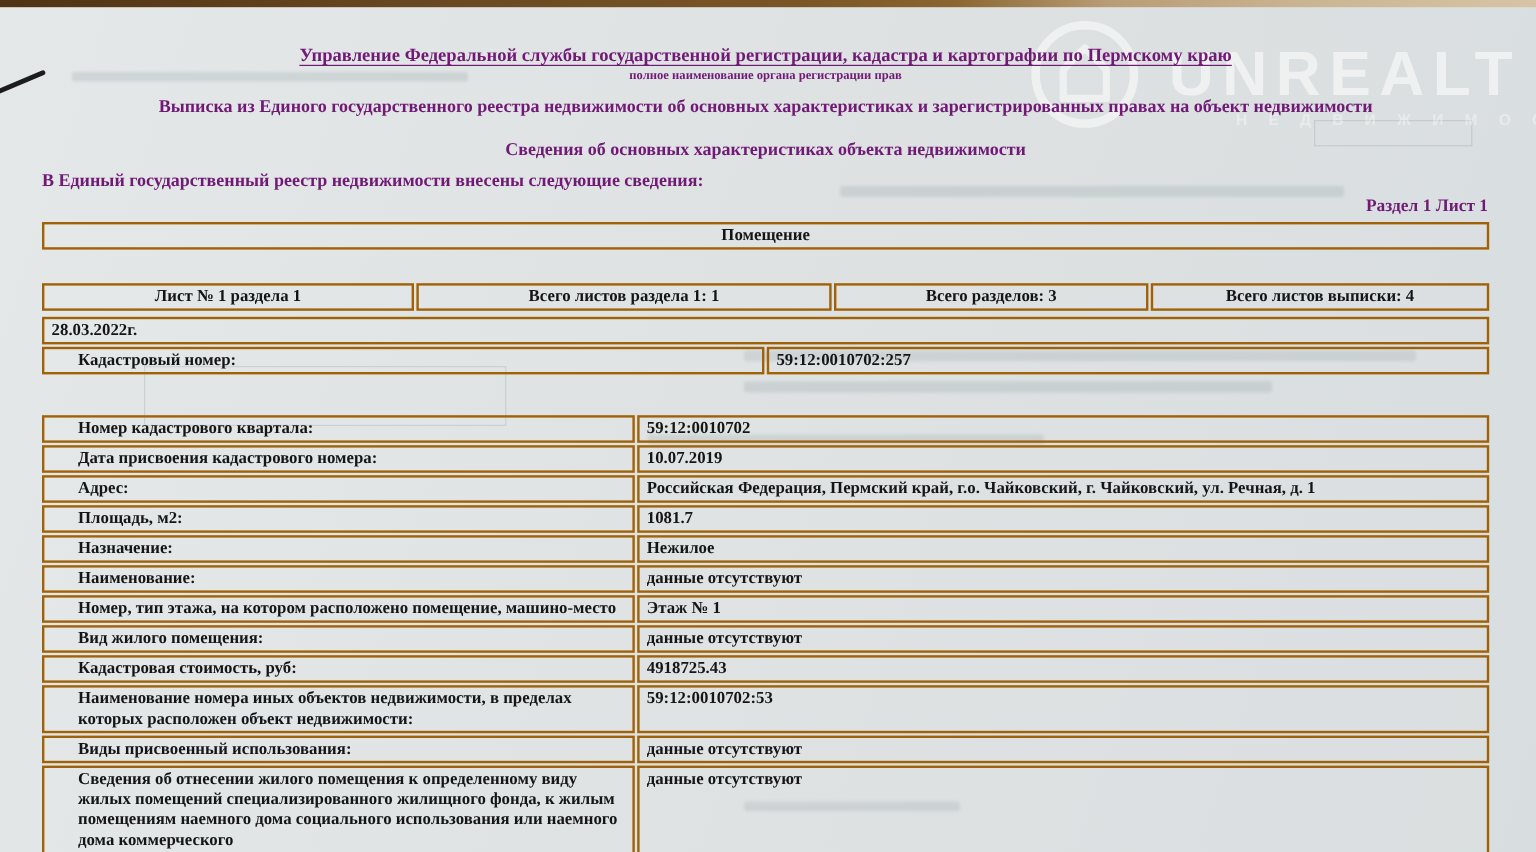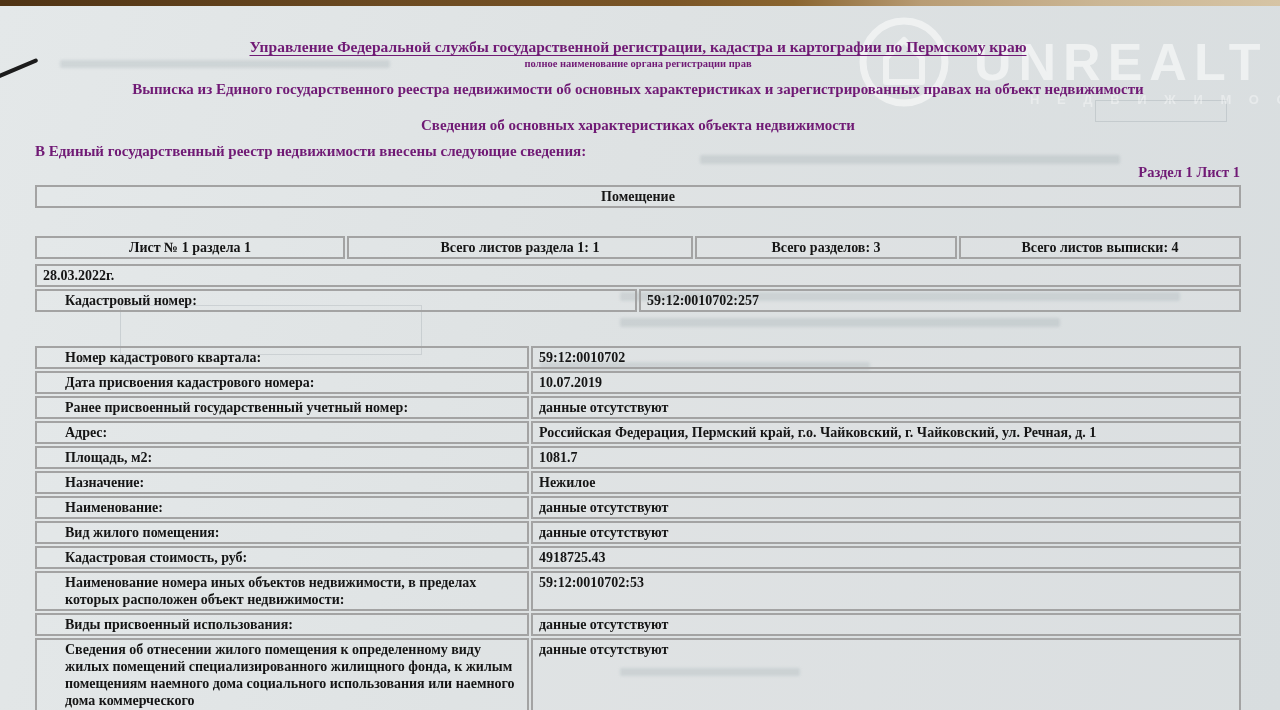--- a/index.html
+++ b/index.html
@@ -62,21 +62,21 @@
   }
   .section-sheet{
     position:absolute;right:40px;top:164px;font-size:14.5px;text-align:right;
   }
   
   table{
     position:absolute;left:33px;width:1210px;table-layout:fixed;
     border-collapse:separate;border-spacing:2px;
   }
   td{
-    border:2px solid #a3a3a3;padding:1px 6px;vertical-align:top;
+    border:2px solid #a16207;padding:1px 6px;vertical-align:top;
     font-size:14px;line-height:17px;font-weight:700;color:#151515;
     background:rgba(255,255,255,.06);
     overflow:hidden;
   }
   td.center{text-align:center;}
   .t-object{top:183px;}
   .t-sheets{top:234px;}
   .t-date{top:262px;}
   .t-details{top:344px;}
   .col-label{width:456px;padding-left:28px;}
@@ -150,40 +150,40 @@
   <tbody>
       <tr>
     <td class="col-label">Номер кадастрового квартала:</td>
     <td>59:12:0010702</td>
   </tr>
   <tr>
     <td class="col-label">Дата присвоения кадастрового номера:</td>
     <td>10.07.2019</td>
   </tr>
   <tr>
-    <td class="col-label">Ранее присвоенный государственный учетный номер:</td>
-    <td>данные отсутствуют</td>
-  </tr>
-  <tr>
     <td class="col-label">Адрес:</td>
     <td>Российская Федерация, Пермский край, г.о. Чайковский, г. Чайковский, ул. Речная, д. 1</td>
   </tr>
   <tr>
     <td class="col-label">Площадь, м2:</td>
     <td>1081.7</td>
   </tr>
   <tr>
     <td class="col-label">Назначение:</td>
     <td>Нежилое</td>
   </tr>
   <tr>
     <td class="col-label">Наименование:</td>
     <td>данные отсутствуют</td>
   </tr>
   <tr>
+    <td class="col-label">Номер, тип этажа, на котором расположено помещение, машино-место</td>
+    <td>Этаж № 1</td>
+  </tr>
+  <tr>
     <td class="col-label">Вид жилого помещения:</td>
     <td>данные отсутствуют</td>
   </tr>
   <tr>
     <td class="col-label">Кадастровая стоимость, руб:</td>
     <td>4918725.43</td>
   </tr>
   <tr>
     <td class="col-label">Наименование номера иных объектов недвижимости, в пределах которых расположен объект недвижимости:</td>
     <td>59:12:0010702:53</td>

